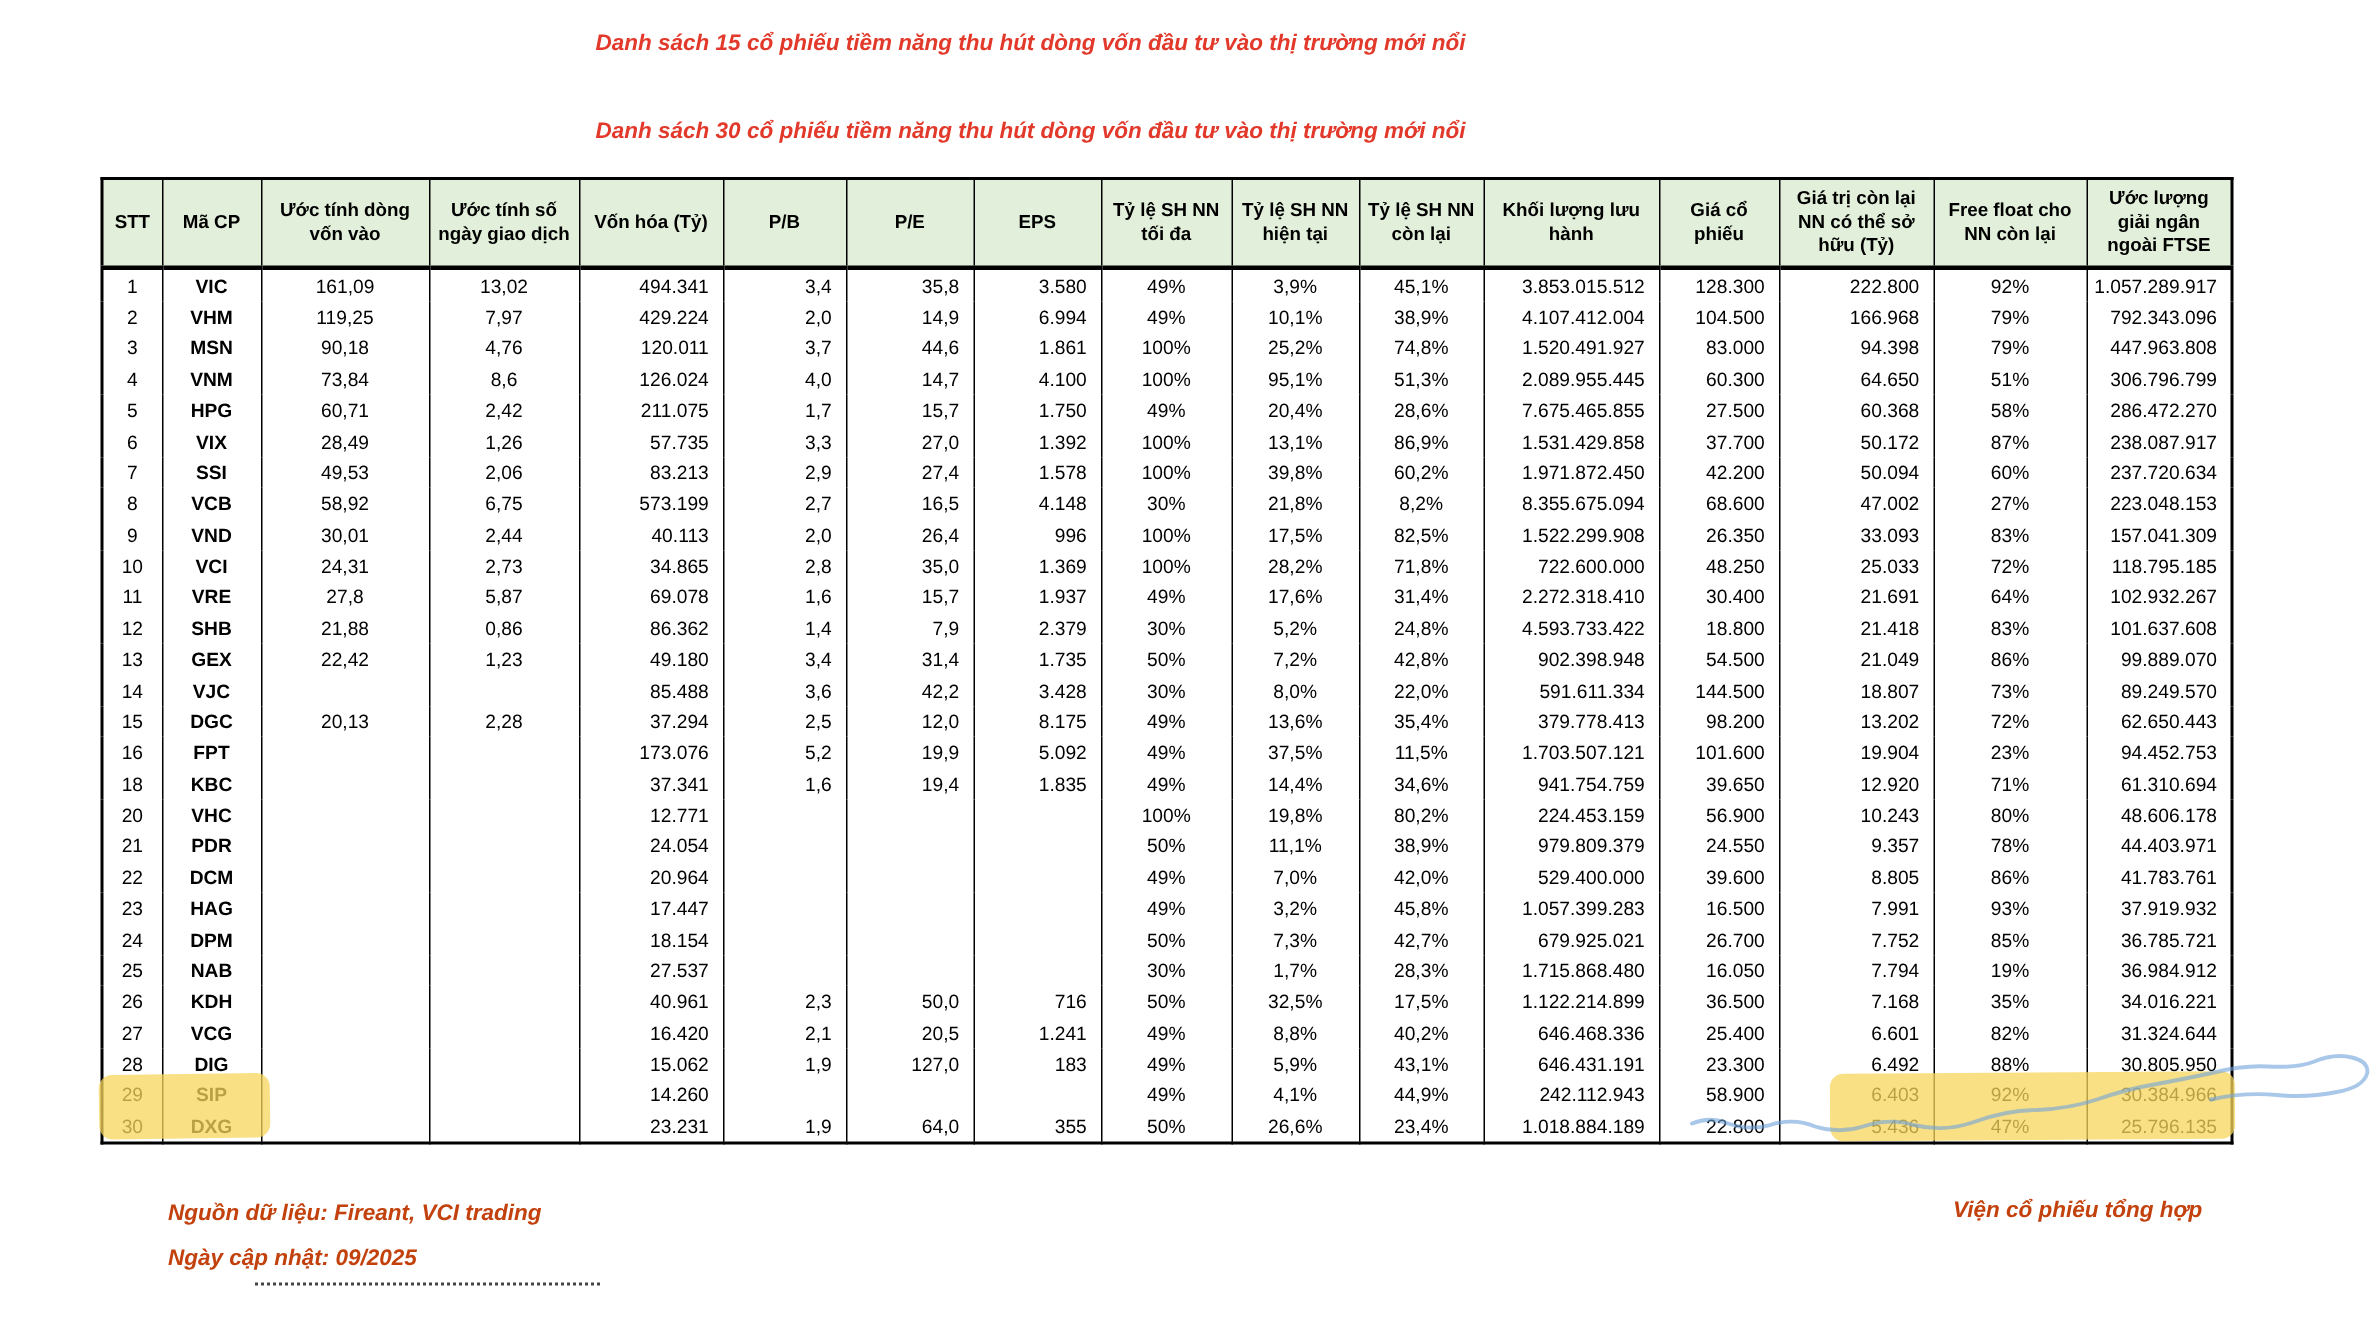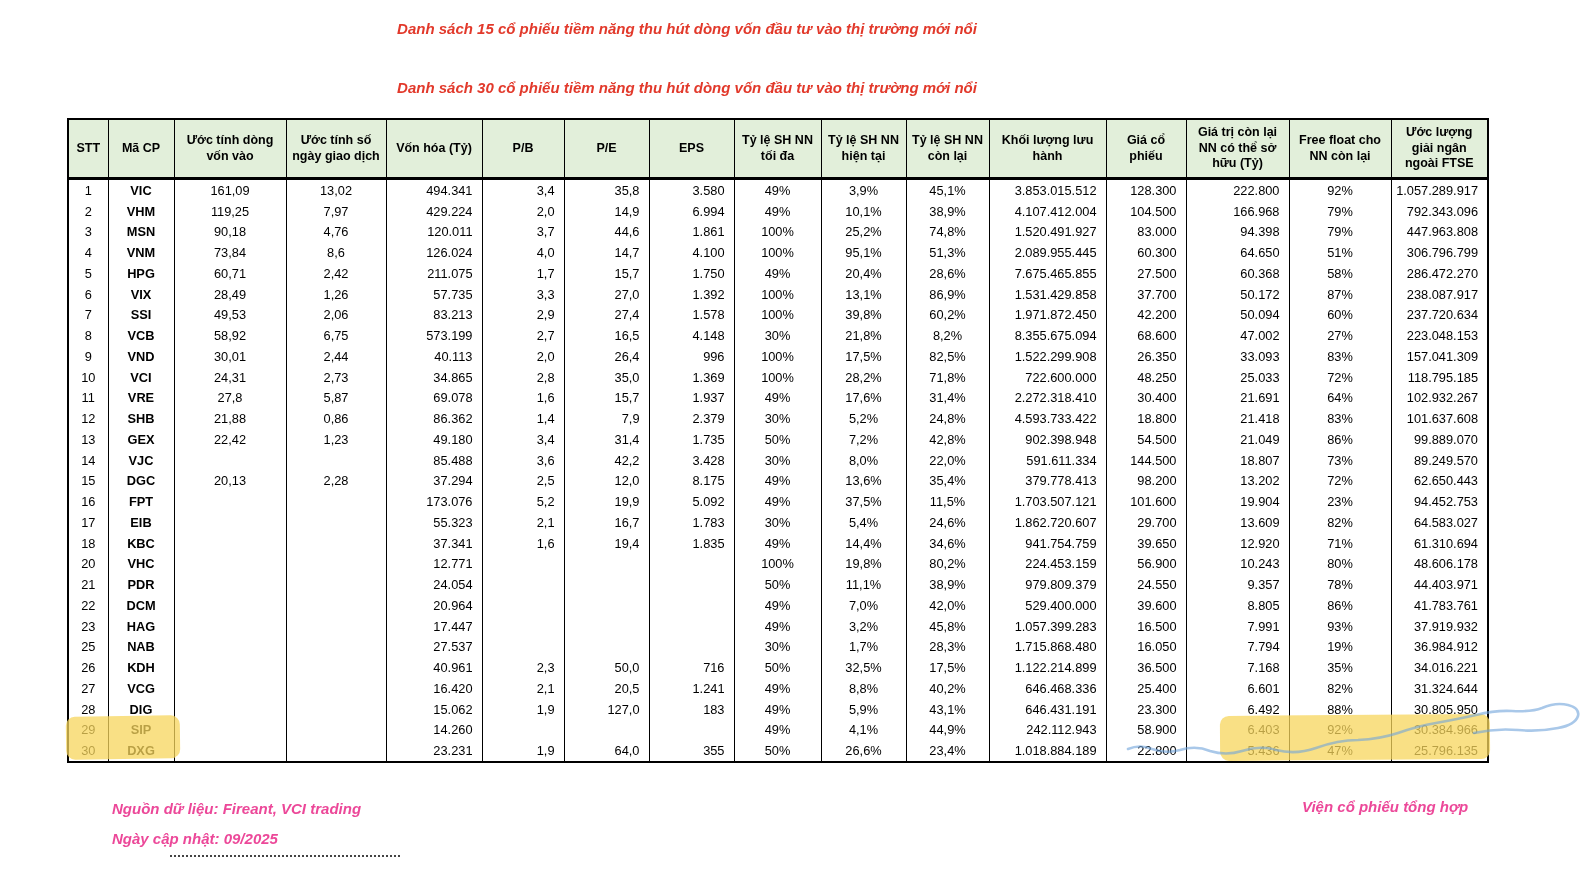--- a/index.html
+++ b/index.html
@@ -39,21 +39,21 @@
     position:absolute;background:rgba(247,213,92,0.75);
     border-radius:9px;pointer-events:none;z-index:5;
   }
   #marker-left{left:66px;top:716px;width:114px;height:43px;transform:rotate(-0.8deg);}
   #marker-right{left:1220px;top:715px;width:270px;height:45px;transform:rotate(-0.4deg);}
 
   #scribble{position:absolute;left:0;top:0;width:1585px;height:896px;
     pointer-events:none;z-index:6;}
 
   .footer-note{
-    position:absolute;font-size:15px;font-weight:bold;font-style:italic;color:#ec4899;
+    position:absolute;font-size:15px;font-weight:bold;font-style:italic;color:#c2410c;
   }
   #footer-source{left:112px;top:800px;}
   #footer-updated{left:112px;top:830px;}
   #footer-credit{left:1302px;top:798px;}
   #dotted-rule{
     position:absolute;left:170px;top:852px;width:230px;height:3px;
     border-bottom:2px dotted #444;
   }
 </style>
 </head>
@@ -384,38 +384,20 @@
         <td class="al-c">49%</td>
         <td class="al-c">37,5%</td>
         <td class="al-c">11,5%</td>
         <td class="al-r">1.703.507.121</td>
         <td class="al-r">101.600</td>
         <td class="al-r">19.904</td>
         <td class="al-c">23%</td>
         <td class="al-r">94.452.753</td>
       </tr>
       <tr>
-        <td class="al-c">17</td>
-        <td class="al-c ticker">EIB</td>
-        <td class="al-c"></td>
-        <td class="al-c"></td>
-        <td class="al-r">55.323</td>
-        <td class="al-r">2,1</td>
-        <td class="al-r">16,7</td>
-        <td class="al-r">1.783</td>
-        <td class="al-c">30%</td>
-        <td class="al-c">5,4%</td>
-        <td class="al-c">24,6%</td>
-        <td class="al-r">1.862.720.607</td>
-        <td class="al-r">29.700</td>
-        <td class="al-r">13.609</td>
-        <td class="al-c">82%</td>
-        <td class="al-r">64.583.027</td>
-      </tr>
-      <tr>
         <td class="al-c">18</td>
         <td class="al-c ticker">KBC</td>
         <td class="al-c"></td>
         <td class="al-c"></td>
         <td class="al-r">37.341</td>
         <td class="al-r">1,6</td>
         <td class="al-r">19,4</td>
         <td class="al-r">1.835</td>
         <td class="al-c">49%</td>
         <td class="al-c">14,4%</td>
@@ -490,20 +472,38 @@
         <td class="al-r"></td>
         <td class="al-r"></td>
         <td class="al-c">49%</td>
         <td class="al-c">3,2%</td>
         <td class="al-c">45,8%</td>
         <td class="al-r">1.057.399.283</td>
         <td class="al-r">16.500</td>
         <td class="al-r">7.991</td>
         <td class="al-c">93%</td>
         <td class="al-r">37.919.932</td>
+      </tr>
+      <tr>
+        <td class="al-c">24</td>
+        <td class="al-c ticker">DPM</td>
+        <td class="al-c"></td>
+        <td class="al-c"></td>
+        <td class="al-r">18.154</td>
+        <td class="al-r"></td>
+        <td class="al-r"></td>
+        <td class="al-r"></td>
+        <td class="al-c">50%</td>
+        <td class="al-c">7,3%</td>
+        <td class="al-c">42,7%</td>
+        <td class="al-r">679.925.021</td>
+        <td class="al-r">26.700</td>
+        <td class="al-r">7.752</td>
+        <td class="al-c">85%</td>
+        <td class="al-r">36.785.721</td>
       </tr>
       <tr>
         <td class="al-c">25</td>
         <td class="al-c ticker">NAB</td>
         <td class="al-c"></td>
         <td class="al-c"></td>
         <td class="al-r">27.537</td>
         <td class="al-r"></td>
         <td class="al-r"></td>
         <td class="al-r"></td>

